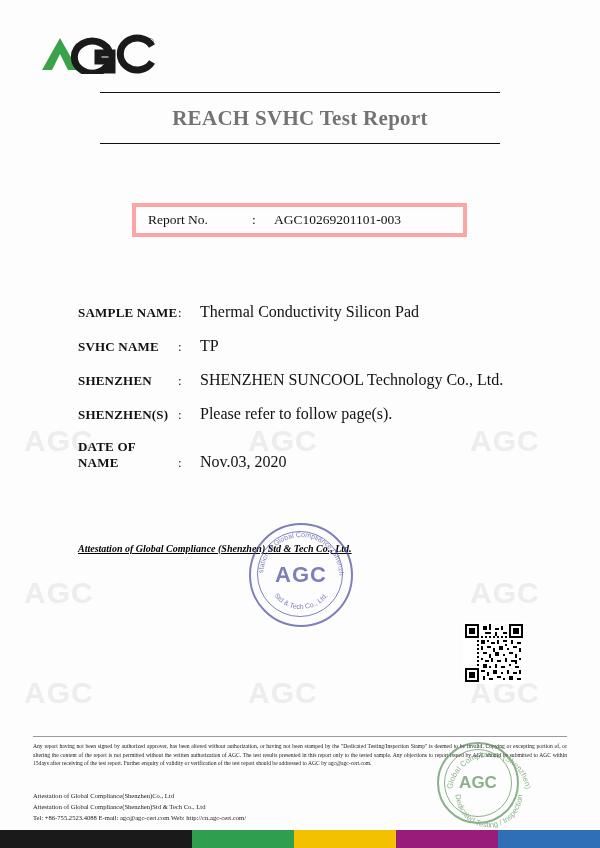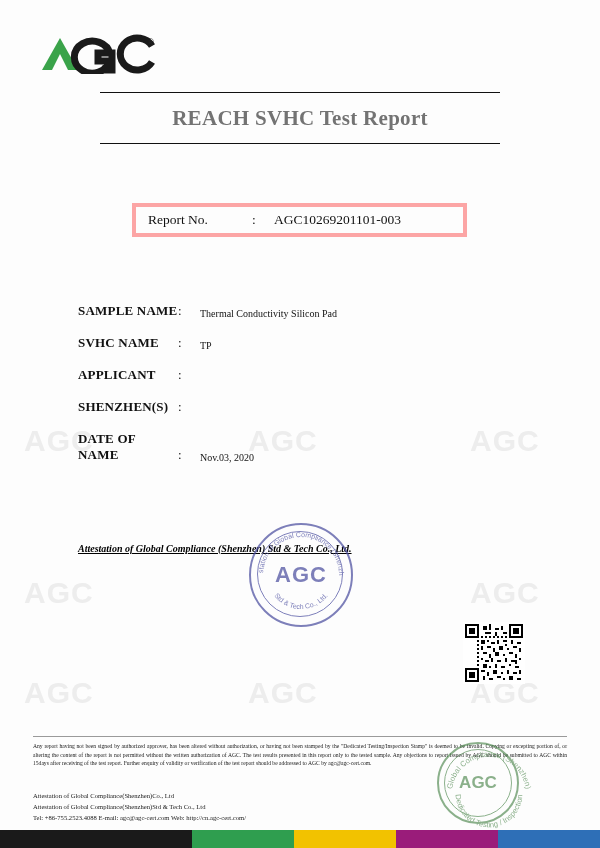--- a/index.html
+++ b/index.html
@@ -97,21 +97,21 @@
   }
   .field-label {
     width: 100px;
     font-weight: bold;
     font-family: "Liberation Serif", serif;
     letter-spacing: 0.2px;
   }
   .field-colon { width: 22px; }
   .field-value {
     font-family: "Liberation Serif", serif;
-    font-size: 10px;
+    font-size: 16px;
   }
 
   
   .attestation {
     position: absolute;
     left: 78px;
     top: 543px;
     width: 450px;
     font-family: "Liberation Serif", serif;
     font-weight: bold;
@@ -303,26 +303,28 @@
       <div class="field-label">SAMPLE NAME</div>
       <div class="field-colon">:</div>
       <div class="field-value">Thermal  Conductivity Silicon Pad</div>
     </div>
     <div class="field-row">
       <div class="field-label">SVHC NAME</div>
       <div class="field-colon">:</div>
       <div class="field-value">TP</div>
     </div>
     <div class="field-row">
-      <div class="field-label">APPLICANT</div>
+      <div class="field-label">SHENZHEN</div>
       <div class="field-colon">:</div>
+      <div class="field-value">SHENZHEN  SUNCOOL  Technology Co., Ltd.</div>
     </div>
     <div class="field-row">
       <div class="field-label">SHENZHEN(S)</div>
       <div class="field-colon">:</div>
+      <div class="field-value">Please refer to follow page(s).</div>
     </div>
     <div class="field-row">
       <div class="field-label">DATE OF NAME</div>
       <div class="field-colon">:</div>
       <div class="field-value">Nov.03, 2020</div>
     </div>
   </div>
 
   <div class="attestation">Attestation of Global Compliance (Shenzhen) Std &amp; Tech Co., Ltd.</div>
 

